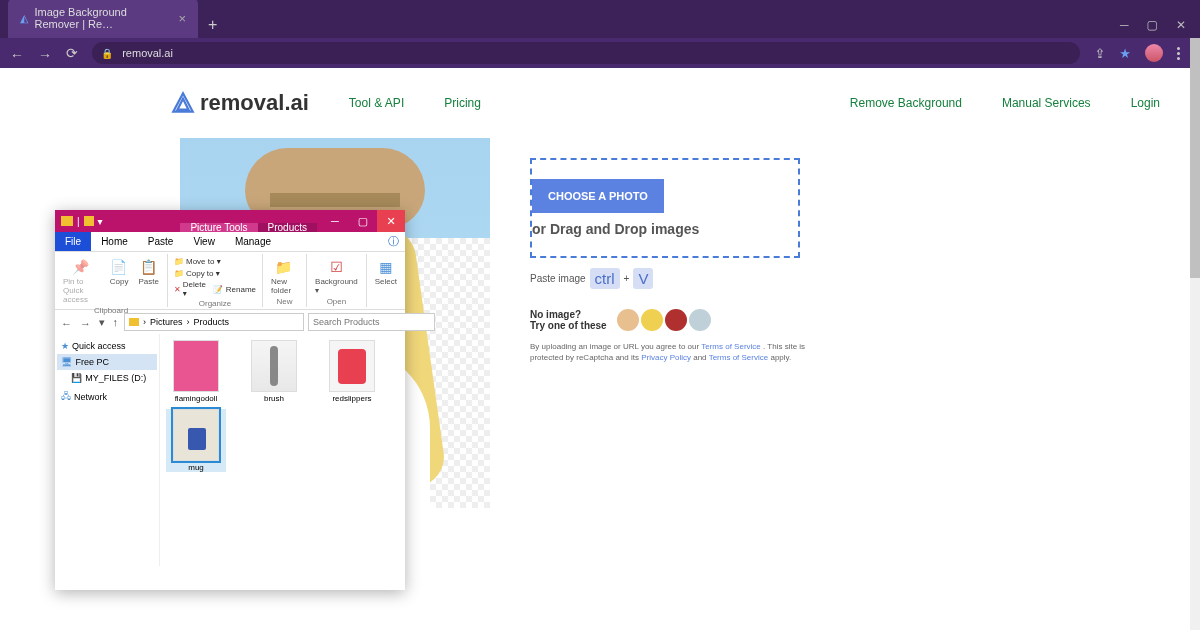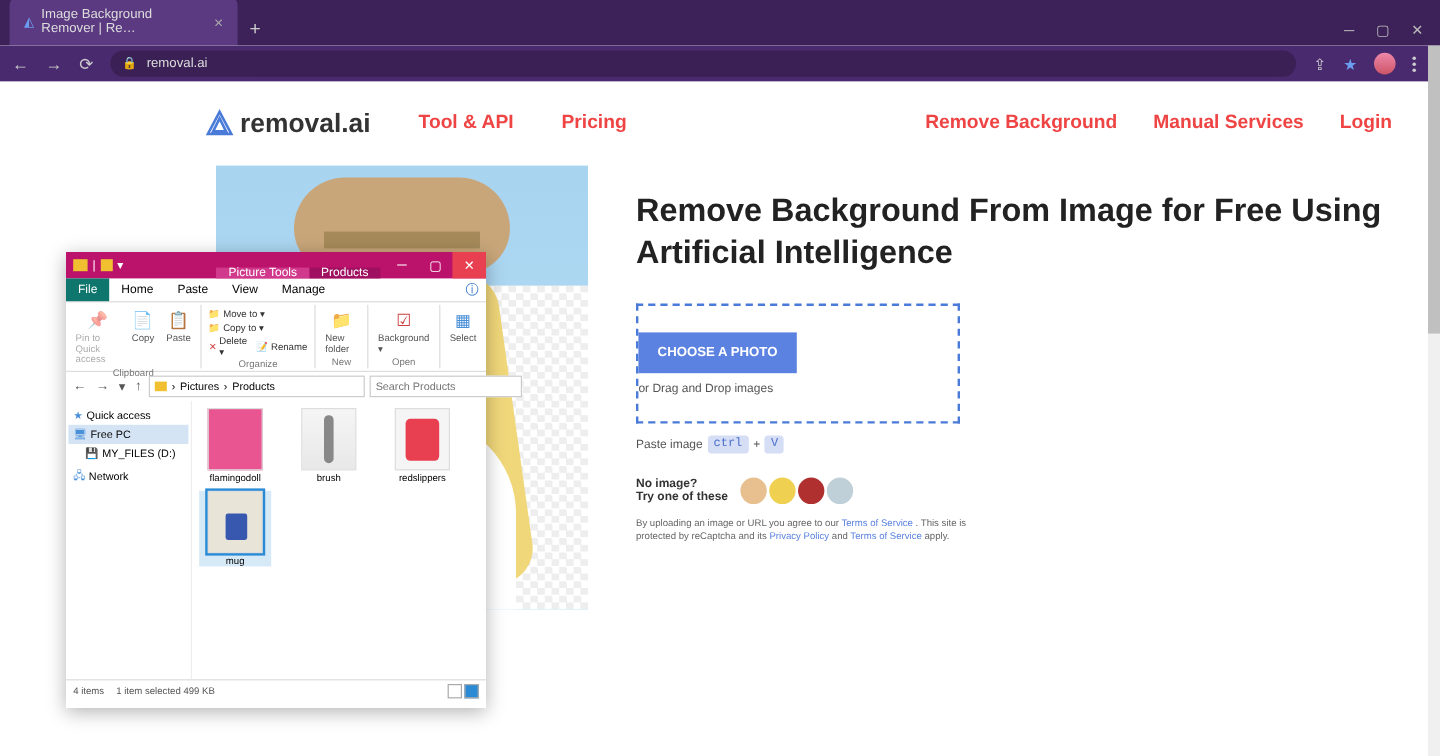--- a/index.html
+++ b/index.html
@@ -23,61 +23,61 @@
   
   
   .page { background: #fff; position: absolute; top: 38px; left: 0; right: 10px; bottom: 0; overflow: hidden; margin-top: 0;}
   .page-inner { position: absolute; top:30px; left:0; right:0; bottom:0; background:#fff;}
   
   
   .site-header { height: 70px; display: flex; align-items: center; padding: 0 30px; gap: 40px; }
   .logo { display: flex; align-items: center; gap: 4px; margin-left: 140px;}
   .logo-shape { width:26px; height:26px; }
   .logo-text { font-size: 22px; font-weight: bold; color: #333; }
-  .nav-link { font-size: 16px; font-weight: bold; color: #ef4444; }
-  .nav-right { margin-left: auto; display: flex; gap: 30px; }
+  .nav-link { font-size: 12px; font-weight: normal; color: #15803d; }
+  .nav-right { margin-left: auto; display: flex; gap: 40px; }
   
   
   .hero { display: flex; padding: 0 0 0 180px; gap: 40px; position: relative;}
   .hero-img { width: 310px; height: 370px; background: linear-gradient(#a8d4f0,#b8dff5); position: relative; overflow: hidden;}
   .checker { position:absolute; right:0; bottom:0; width:120px; height:270px; background-image: repeating-conic-gradient(#eee 0 25%, #fff 0 50%); background-size: 12px 12px;}
   .hat { position:absolute; top:10px; left:50%; transform:translateX(-50%); width:180px; height:80px; background:#c9a67a; border-radius:90px 90px 80px 80px;}
   .hat-band { position:absolute; top:55px; left:50%; transform:translateX(-50%); width:130px; height:14px; background:#a68a5a;}
   .face { position:absolute; top:70px; left:50%; transform:translateX(-50%); width:95px; height:130px; background:#f5d0b0; border-radius:48px 48px 40px 40px;}
   .hair-l{position:absolute; top:90px; left:60px; width:60px; height:260px; background:#f0d77a; border-radius:30px; transform:rotate(8deg);}
   .hair-r{position:absolute; top:90px; right:60px; width:60px; height:260px; background:#f0d77a; border-radius:30px; transform:rotate(-8deg);}
   .body{position:absolute; top:210px; left:50%; transform:translateX(-50%); width:190px; height:170px; background:#fff; border-radius:80px 80px 0 0;}
   
   .hero-right { flex:1; padding-top:20px;}
   .headline { font-size: 27px; font-weight: bold; color: #222; line-height: 1.3; margin-bottom: 25px;}
   .dropzone { border: 2px dashed #4a7bd8; width: 270px; height: 100px; display: flex; flex-direction: column; align-items: flex-start; justify-content: center; gap: 8px;}
   .choose-btn { background: #5b82e0; color: #fff; font-size: 11px; font-weight: bold; padding: 11px 16px; border: none;}
-  .drag-text { font-size: 10px; color: #555;}
+  .drag-text { font-size: 14px; color: #555; font-weight: bold;}
   .paste-row { font-size: 10px; color: #555; margin-top: 10px; display:flex; align-items:center; gap:4px;}
-  .key { background:#d5def5; color:#4a6ec8; padding:2px 5px; border-radius:3px; font-size:10px;font-family:Liberation Mono, monospace;}
+  .key { background:#d5def5; color:#4a6ec8; padding:2px 5px; border-radius:3px; font-size:15px;}
   .noimg { font-size: 10px; font-weight: bold; color:#333; margin-top: 20px; display:flex; align-items:center; gap:10px;}
   .samples { display:flex; gap:2px;}
   .samp { width:22px; height:22px; border-radius:50%;}
   .terms { font-size: 8px; color:#666; margin-top:10px; max-width:280px; line-height:1.4;}
   .terms a{ color:#5b82e0; text-decoration:none;}
   
   
   .explorer { position: absolute; top: 210px; left: 55px; width: 350px; height: 380px; background: #fff; box-shadow: 0 3px 15px rgba(0,0,0,0.3); font-size: 10px;}
   .ex-titlebar { background: #bb136c; height: 22px; display:flex; align-items:stretch; color:#fff;}
   .ex-qat { display:flex; align-items:center; padding:0 6px; gap:4px; font-size:10px;}
   .ex-title-tabs { display:flex; margin-left:auto;margin-top:13px;}
   .ex-ttab { padding:4px 10px; font-size:10px; background:#a01060; display:flex; align-items:center;}
   .ex-ttab.active{ background:#d13a8c;}
   .ex-wc { display:flex; margin-left:4px;}
   .ex-wc span{ width:28px; display:flex; align-items:center; justify-content:center; font-size:11px;}
   .ex-wc span:last-child{ background:#e84050;}
   
   .ex-menubar { display:flex; height:20px; align-items:stretch; border-bottom:1px solid #ddd;}
   .ex-mtab { padding:4px 10px; font-size:10px;}
-  .ex-mtab.active { background:#0f766e; color:#fff;}
+  .ex-mtab.active { background:#1d4ed8; color:#fff;}
   .ex-help { margin-left:auto; padding:2px 6px; color:#2a6fc9; font-size:11px;}
   
   .ex-ribbon { height:58px; display:flex; border-bottom:1px solid #ddd; padding:2px 0;}
   .rb-group { border-right:1px solid #ddd; display:flex; flex-direction:column; padding:2px 4px;}
   .rb-row { display:flex; gap:2px;}
   .rb-big { display:flex; flex-direction:column; align-items:center; gap:1px; padding:2px 4px; font-size:8px; color:#555;}
   .rb-big.dis{opacity:0.5;}
   .rb-ic { width:18px; height:18px; display:flex; align-items:center; justify-content:center; font-size:14px;}
   .rb-sm { font-size:8px; color:#333; display:flex; align-items:center; gap:2px; padding:1px 2px;}
   .rb-label { text-align:center; font-size:8px; color:#777; margin-top:auto;}
@@ -173,21 +173,20 @@
       <div class="hero-img">
         <div class="checker"></div>
         <div class="hair-l"></div>
           <div class="hair-r"></div>
         <div class="body"></div>
         <div class="face"></div>
         <div class="hat"></div>
           <div class="hat-band"></div>
       </div>
       <div class="hero-right">
-        <div class="headline">Remove Background From Image for Free Using Artificial Intelligence</div>
         <div class="dropzone">
           <button class="choose-btn">CHOOSE A PHOTO</button>
           <span class="drag-text">or Drag and Drop images</span>
         </div>
         <div class="paste-row">
           <span>Paste image</span>
           <span class="key">ctrl</span>
           <span>+</span>
           <span class="key">V</span>
         </div>
@@ -339,21 +338,13 @@
       <div class="file">
           <div class="thumb th-slip"></div>
           <span>redslippers</span>
         </div>
       <div class="file sel">
           <div class="thumb th-mug"></div>
           <span>mug</span>
         </div>
     </div>
   </div>
-  <div class="ex-status">
-    <span>4 items</span>
-    <span>1 item selected  499 KB</span>
-    <div class="ex-stat-r">
-      <span class="view-ic"></span>
-      <span class="view-ic sel"></span>
-    </div>
-  </div>
 </div>
 
 </body></html>

